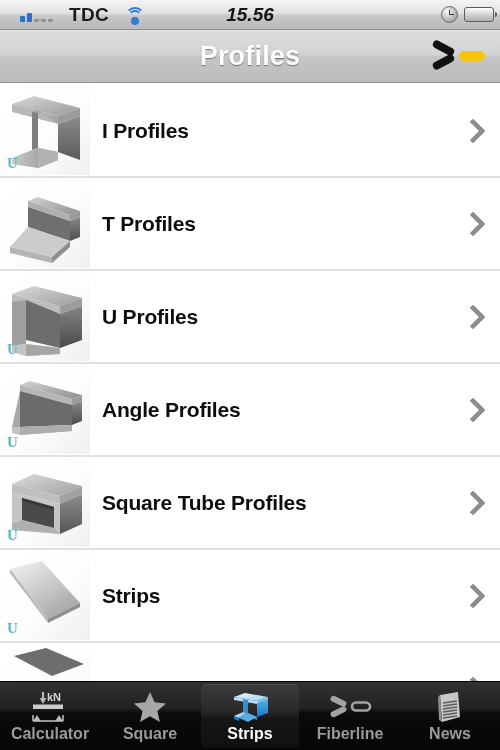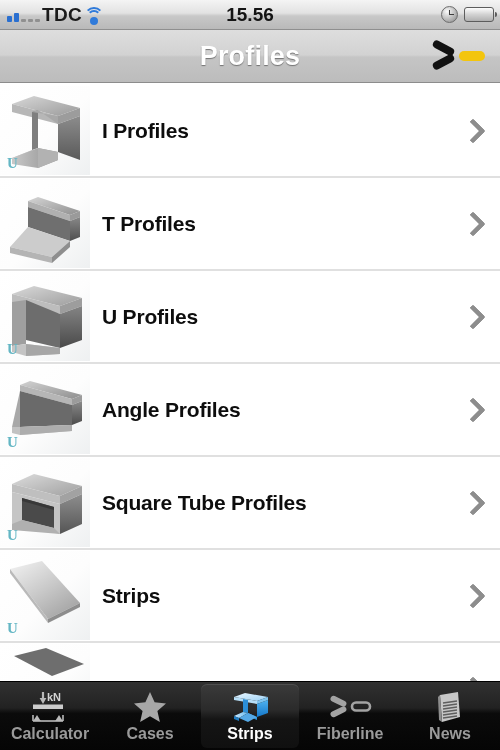--- a/index.html
+++ b/index.html
@@ -25,22 +25,22 @@
     width: 100%;
     background: linear-gradient(to bottom, #f4f4f4 0%, #e2e2e2 45%, #c8c8c8 55%, #b9b9b9 100%);
     border-bottom: 1px solid #8f8f8f;
     box-sizing: border-box;
     display: flex;
     align-items: center;
   }
   .sb-left {
     display: flex;
     align-items: center;
-    padding-left: 7px;
-    gap: 2px;
+    padding-left: 20px;
+    gap: 16px;
   }
   .signal {
     display: flex;
     align-items: flex-end;
     gap: 2px;
     height: 14px;
   }
   .bar {
     width: 5px;
     background: #2a6fd0;
@@ -81,20 +81,21 @@
     background: #2f7ada; border-color: transparent;
   }
   .sb-time {
     position: absolute;
     left: 0; right: 0;
     text-align: center;
     font-size: 19px;
     font-weight: bold;
     color: #141414;
     line-height: 1;
+    font-style: italic;
   }
   .sb-right {
     position: absolute;
     right: 6px;
     display: flex;
     align-items: center;
     gap: 6px;
   }
   .clock-icon {
     width: 17px; height: 17px;
@@ -521,21 +522,21 @@
       </div>
       <div class="tab-label">Calculator</div>
     </div>
 
     <div class="tab">
       <div class="tab-icon">
         <svg width="34" height="32" viewBox="0 0 34 32">
           <polygon points="17,1 21.6,11.3 33,12.4 24.4,20 26.9,31 17,25.3 7.1,31 9.6,20 1,12.4 12.4,11.3" fill="#a7a7a7"></polygon>
         </svg>
       </div>
-      <div class="tab-label">Cases</div>
+      <div class="tab-label">Square</div>
     </div>
 
     <div class="tab active">
       <div class="tab-icon">
         <svg width="42" height="32" viewBox="0 0 42 32">
           <defs>
             <linearGradient id="blA" x1="0" y1="0" x2="1" y2="1">
               <stop offset="0" stop-color="#eaf6ff"></stop>
                 <stop offset="1" stop-color="#9bd2f7"></stop>
             </linearGradient>

